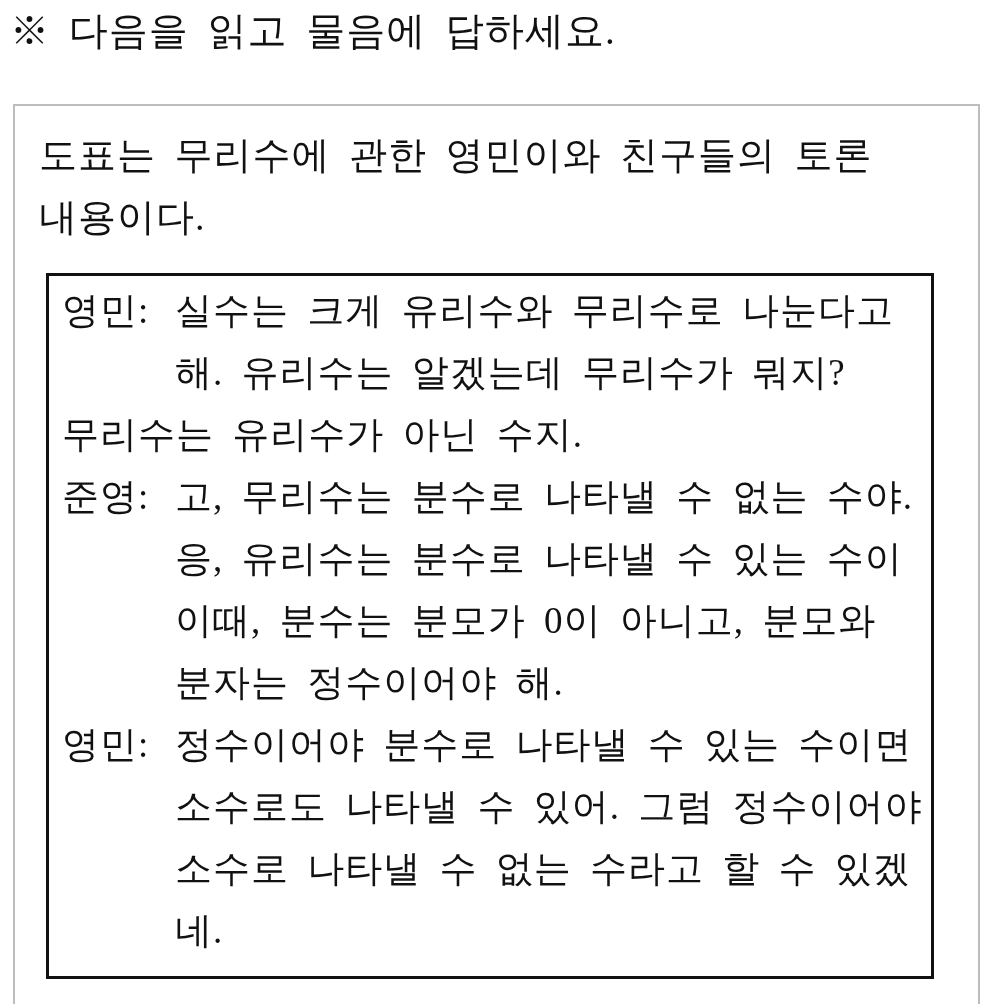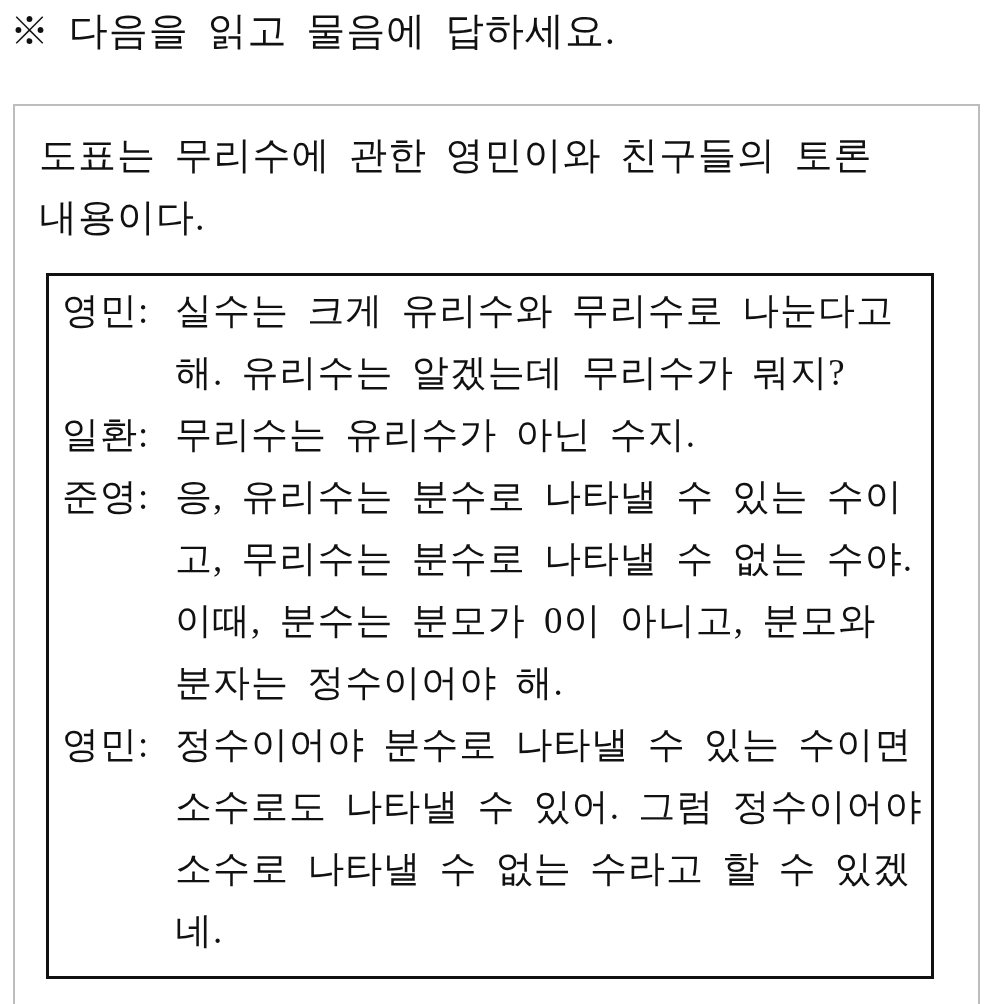--- a/index.html
+++ b/index.html
@@ -88,31 +88,30 @@
 
     <div class="entry">
       <div class="speaker">영민:</div>
       <div class="lines">
         <div class="dlg-line">실수는 크게 유리수와 무리수로 나눈다고</div>
         <div class="dlg-line">해. 유리수는 알겠는데 무리수가 뭐지?</div>
       </div>
     </div>
 
     <div class="entry">
-      <div class="speaker">일환:</div>
       <div class="lines">
         <div class="dlg-line">무리수는 유리수가 아닌 수지.</div>
       </div>
     </div>
 
     <div class="entry">
       <div class="speaker">준영:</div>
       <div class="lines">
+        <div class="dlg-line">고, 무리수는 분수로 나타낼 수 없는 수야.</div>
         <div class="dlg-line">응, 유리수는 분수로 나타낼 수 있는 수이</div>
-        <div class="dlg-line">고, 무리수는 분수로 나타낼 수 없는 수야.</div>
         <div class="dlg-line">이때, 분수는 분모가 0이 아니고, 분모와</div>
         <div class="dlg-line">분자는 정수이어야 해.</div>
       </div>
     </div>
 
     <div class="entry">
       <div class="speaker">영민:</div>
       <div class="lines">
         <div class="dlg-line">정수이어야 분수로 나타낼 수 있는 수이면</div>
         <div class="dlg-line">소수로도 나타낼 수 있어. 그럼 정수이어야</div>

